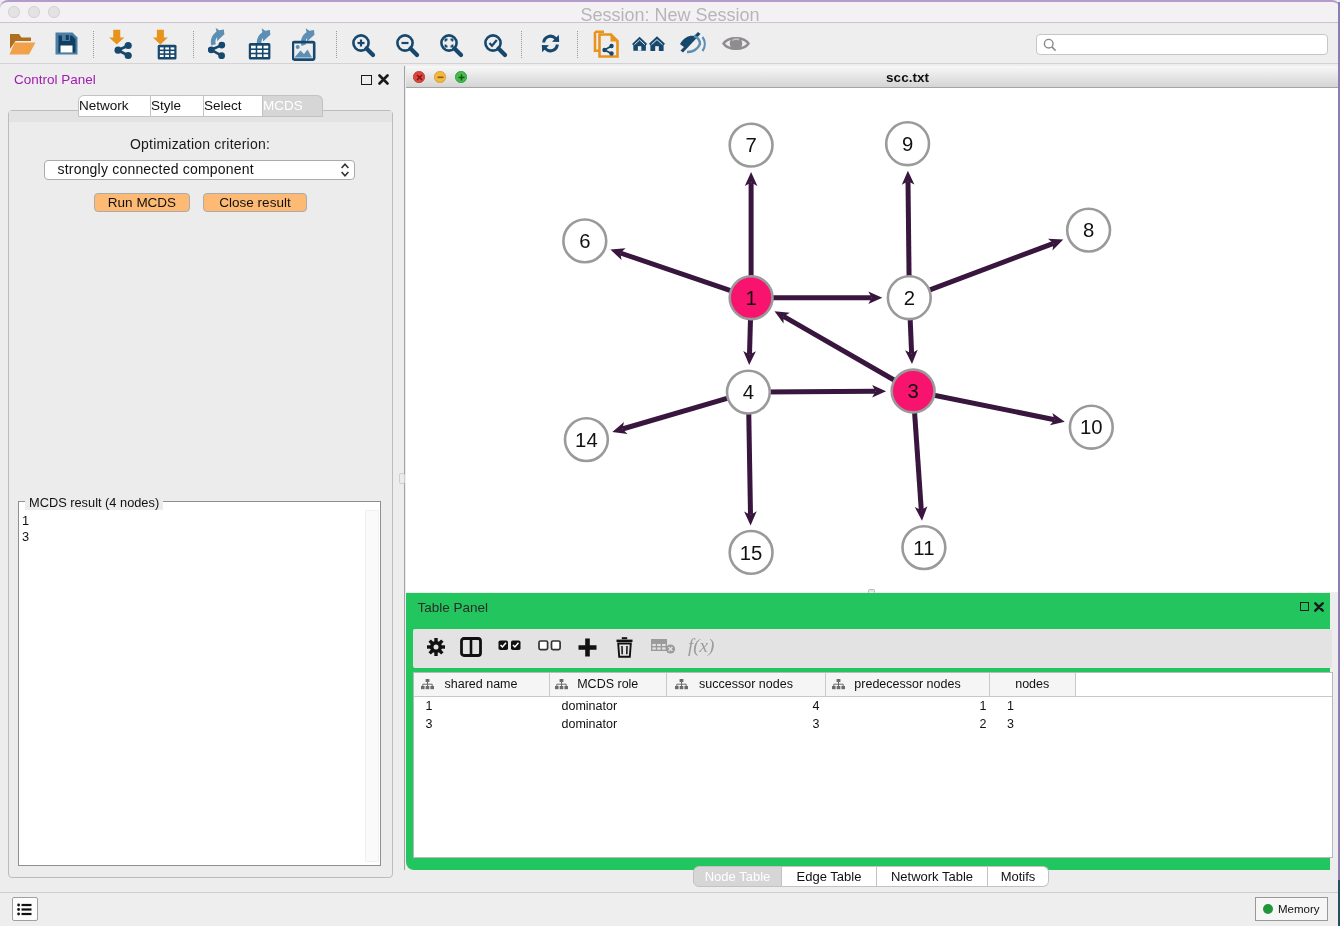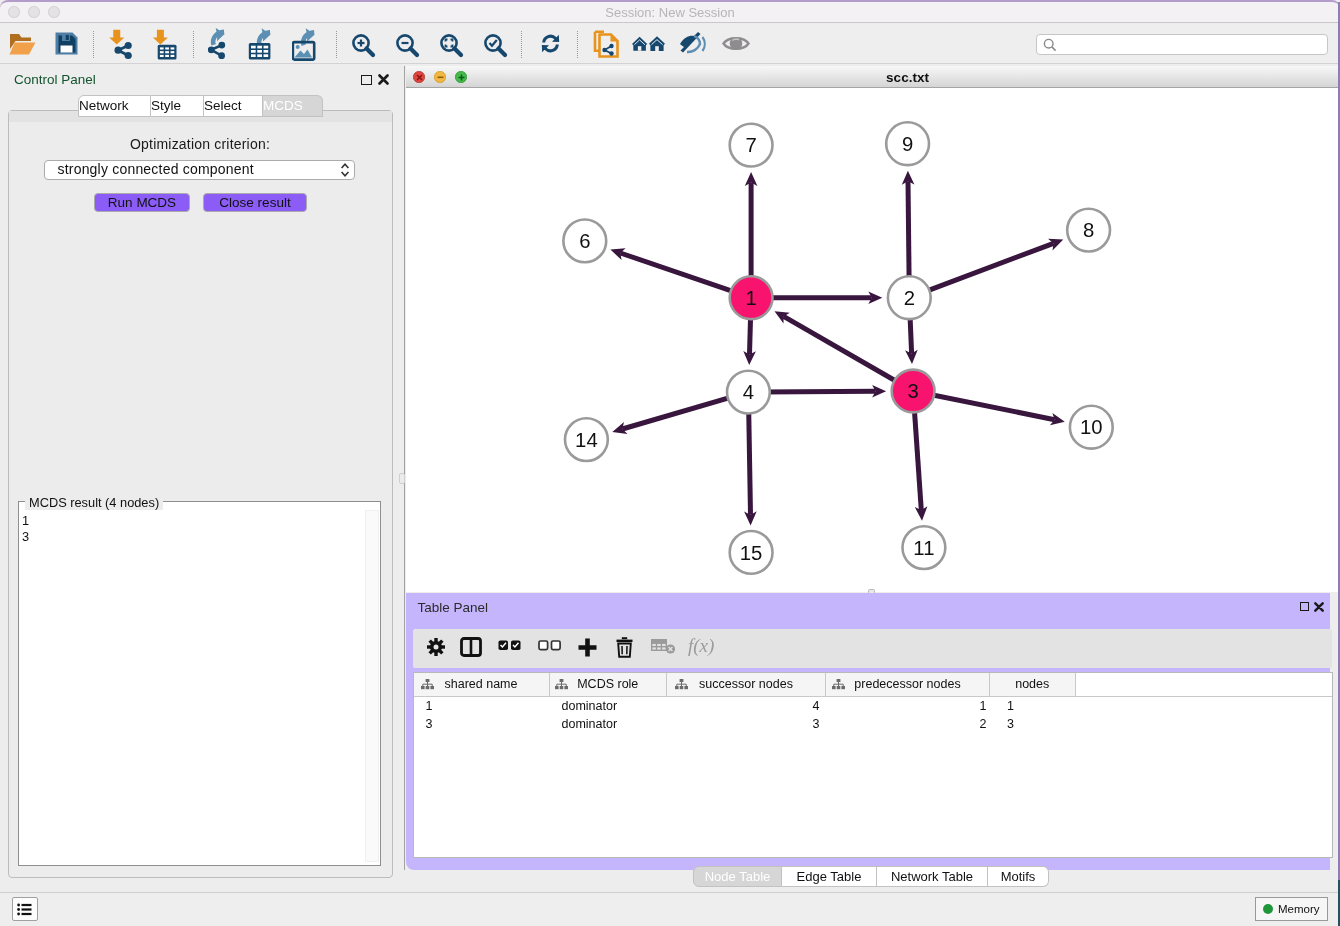--- a/index.html
+++ b/index.html
@@ -2,53 +2,53 @@
 <html><head><meta charset="utf-8"><title>Session: New Session</title><style>
 * { margin:0; padding:0; box-sizing:border-box; }
 html,body { width:1340px; height:926px; overflow:hidden; }
 body { font-family:"Liberation Sans", sans-serif; background:#ededed; position:relative; }
 .abs { position:absolute; }
 .vsep { position:absolute; top:31px; height:27px; width:0; border-left:1px dotted #999; }
 #titlebar { left:0; top:0; width:1340px; height:23px; background:#f3f1f3;
   border-top:2.5px solid #b49cca; border-radius:8px 8px 0 0; border-bottom:1px solid #c9c7c9; }
 .tl { position:absolute; top:4.2px; width:11.5px; height:11.5px; border-radius:50%;
   background:#e4e2e4; border:1px solid #d2d0d2; }
-#wtitle { left:0; top:5px; width:1340px; text-align:center; font-size:13px; color:#b7b5b7; }
+#wtitle { left:0; top:5px; width:1340px; text-align:center; font-size:18px; color:#b7b5b7; }
 #toolbar { left:0; top:23.5px; width:1340px; height:40.5px; background:#efeeef; border-bottom:1px solid #d4d2d4; }
 #search { left:1036px; top:33.5px; width:292px; height:21px; background:#fff;
   border:1px solid #c6c6c6; border-radius:4px; }
-#ctrlhead { left:14px; top:71.5px; font-size:13.5px; color:#14532d; }
+#ctrlhead { left:14px; top:71.5px; font-size:13.5px; color:#a21caf; }
 .flsq { width:10.5px; height:10.5px; border:1.6px solid #1a1a1a; background:transparent; }
 .panelbox { left:7.5px; top:110px; width:385px; height:768px; background:#ececec;
   border:1px solid #bcbcbc; border-radius:4px; }
 .tabstrip { left:8.5px; top:111px; width:383px; height:11px; background:#e3e3e3; }
 .tab { position:absolute; top:95px; height:21.5px; background:#fff; border:1px solid #c2c2c2;
   font-size:13.5px; color:#111; text-align:left; line-height:20px; }
 .tabsel { background:#d6d6d6; color:#fff; }
 #optlabel { left:0; top:136px; width:400px; text-align:center; font-size:14px; letter-spacing:0.2px; color:#1a1a1a; }
 #combo { left:43.5px; top:160px; width:311px; height:19.5px; background:#fff;
   border:1px solid #ababab; border-radius:4px; font-size:14px; letter-spacing:0.2px; color:#111;
   padding-left:13px; line-height:17.5px; }
-.pbtn { position:absolute; top:192.5px; height:19.5px; background:#8b5cf6; border:1px solid #ababab;
+.pbtn { position:absolute; top:192.5px; height:19.5px; background:#fdba74; border:1px solid #ababab;
   border-radius:4px; font-size:13.5px; color:#111; text-align:center; line-height:17.5px; }
 #fieldset { left:17.5px; top:501px; width:363px; height:365px; background:#fff; border:1px solid #8f8f8f; }
 #legend { left:25px; top:494.5px; font-size:12.8px; color:#111; background:#ececec; padding:0 4px; }
 #fscroll { left:364.5px; top:510px; width:14.5px; height:352px; background:#fafafa; border:1px solid #f0f0f0; }
 .fitem { position:absolute; left:22px; font-size:12.8px; color:#111; }
 #vline { left:404.3px; top:66px; width:1.2px; height:804px; background:#a2a2a2; }
 #vhandle { left:399px; top:472.5px; width:5.5px; height:11px; background:#ececec;
   border:1px solid #cfcfcf; border-radius:2px; }
 #netframe { left:405.5px; top:66px; width:932.5px; height:525.5px; background:#fff; }
 #nettitle { left:0; top:0; width:932.5px; height:21.5px;
   background:linear-gradient(#f7f7f7,#d5d5d5); border-bottom:1px solid #a5a5a5; }
 #netname { left:0; top:3.5px; width:932px; text-align:center; font-size:13.5px; color:#111; font-weight:bold;margin-left:36px; }
 .light { position:absolute; top:5px; width:11.5px; height:11.5px; border-radius:50%; }
 #bhandle { left:462px; top:522.5px; width:7px; height:5px; background:#e8e8e8;
   border:1px solid #b9b9b9; border-radius:1.5px; }
-#tablepanel { left:405.5px; top:592.5px; width:924px; height:277.5px; background:#c4b5fd; border-radius:0 0 0 8px;text-decoration:underline; }
+#tablepanel { left:405.5px; top:592.5px; width:924px; height:277.5px; background:#22c55e; border-radius:0 0 0 8px;text-decoration:underline; }
 #tphead { left:12px; top:7.5px; font-size:13.5px; color:#2b2b2b; }
 #tptools { left:7px; top:36.5px; width:919.5px; height:39px; background:#e3e3e3; border-radius:2px; }
 #tbox { left:7px; top:79.5px; width:920px; height:186px; background:#fff; border:1px solid #b9b9b9; }
 .th { position:absolute; top:0; height:23px; border-right:1px solid #c9c9c9;
   font-size:12.5px; color:#111; text-align:center; line-height:23px; background:#f6f5f6; }
 .td { position:absolute; font-size:12.5px; color:#111; }
 .btab { position:absolute; top:273.5px; height:21px; background:#fff; border:1px solid #c2c2c2;
   font-size:13px; color:#111; text-align:center; line-height:19px; }
 #statusbar { left:0; top:891.5px; width:1340px; height:34.5px; background:#efeeef; border-top:1px solid #cfcfcf; }
 #listbtn { left:11.5px; top:897px; width:26px; height:23.5px; background:#fdfdfd;

